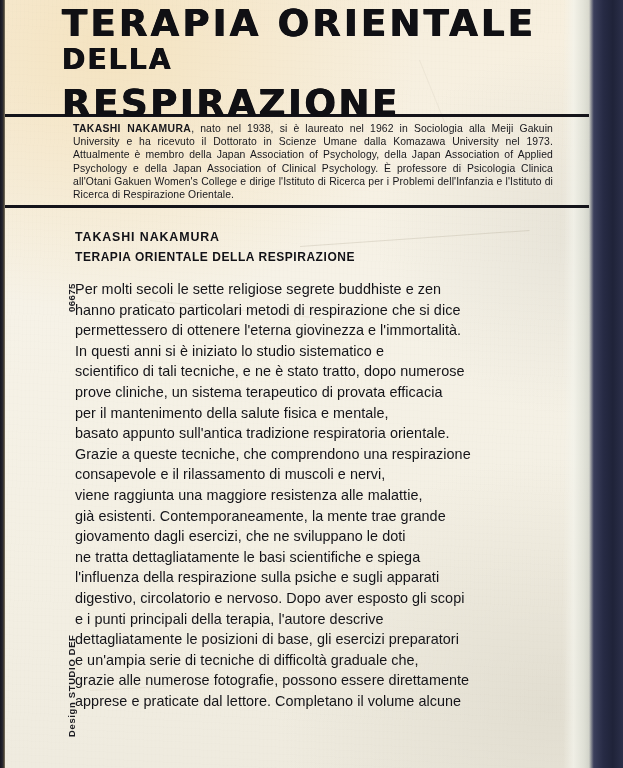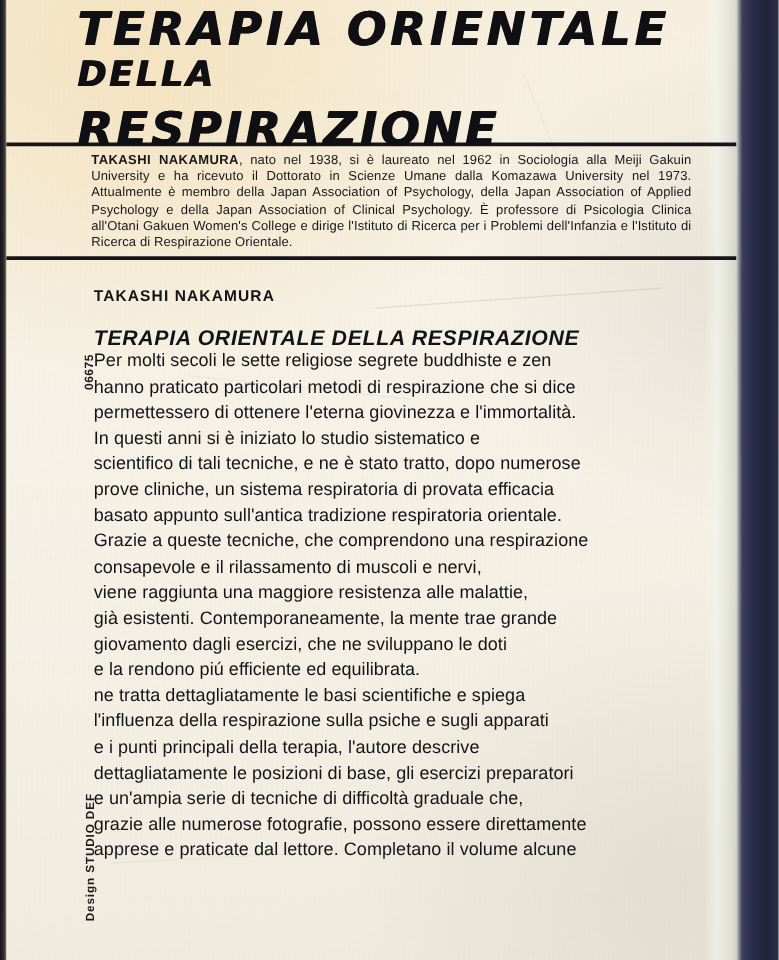--- a/index.html
+++ b/index.html
@@ -92,21 +92,20 @@
   .rule-top    { top: 114px; height: 3px; }
   .rule-bottom { top: 205px; height: 3px; }
 
   
   .masthead {
     position: absolute;
     left: 62px;
     top: 2px;
     width: 500px;
     z-index: 5;
-    font-style: italic;
   }
   .title-line {
     color: #101014;
     font-weight: 700;
     line-height: 0.96;
     white-space: nowrap;
     font-family: "DejaVu Sans", sans-serif;
     text-shadow: 0.5px 0 0 #101014, -0.4px 0 0 #101014;
   }
   .title-l1 { font-size: 37px; letter-spacing: 3.2px; margin-top: 4px; }
@@ -136,25 +135,24 @@
     z-index: 5;
     color: #121217;
     font-weight: 700;
   }
   .blurb-author {
     font-size: 12.4px;
     letter-spacing: 0.9px;
     line-height: 16px;
   }
   .blurb-title {
-    font-size: 17px;
+    font-size: 12px;
     letter-spacing: 0.55px;
     line-height: 18px;
-    margin-top: 17px;
-    font-style: italic;
+    margin-top: 3px;
   }
 
   
   .blurb-body {
     position: absolute;
     left: 75px;
     top: 279px;
     width: 478px;
     z-index: 5;
     color: #141419;
@@ -217,30 +215,31 @@
     <div class="blurb-author">TAKASHI NAKAMURA</div>
     <div class="blurb-title">TERAPIA ORIENTALE DELLA RESPIRAZIONE</div>
   </div>
 
   <div class="blurb-body">
       <div class="ln">Per molti secoli le sette religiose segrete buddhiste e zen</div>
       <div class="ln">hanno praticato particolari metodi di respirazione che si dice</div>
       <div class="ln">permettessero di ottenere l'eterna giovinezza e l'immortalità.</div>
       <div class="ln">In questi anni si è iniziato lo studio sistematico e</div>
       <div class="ln">scientifico di tali tecniche, e ne è stato tratto, dopo numerose</div>
-      <div class="ln">prove cliniche, un sistema respiratoria di provata efficacia</div>
+      <div class="ln">prove cliniche, un sistema terapeutico di provata efficacia</div>
+      <div class="ln">per il mantenimento della salute fisica e mentale,</div>
       <div class="ln">basato appunto sull'antica tradizione respiratoria orientale.</div>
       <div class="ln">Grazie a queste tecniche, che comprendono una respirazione</div>
       <div class="ln">consapevole e il rilassamento di muscoli e nervi,</div>
       <div class="ln">viene raggiunta una maggiore resistenza alle malattie,</div>
       <div class="ln">già esistenti. Contemporaneamente, la mente trae grande</div>
       <div class="ln">giovamento dagli esercizi, che ne sviluppano le doti</div>
-      <div class="ln">e la rendono piú efficiente ed equilibrata.</div>
       <div class="ln">ne tratta dettagliatamente le basi scientifiche e spiega</div>
       <div class="ln">l'influenza della respirazione sulla psiche e sugli apparati</div>
+      <div class="ln">digestivo, circolatorio e nervoso. Dopo aver esposto gli scopi</div>
       <div class="ln">e i punti principali della terapia, l'autore descrive</div>
       <div class="ln">dettagliatamente le posizioni di base, gli esercizi preparatori</div>
       <div class="ln">e un'ampia serie di tecniche di difficoltà graduale che,</div>
       <div class="ln">grazie alle numerose fotografie, possono essere direttamente</div>
       <div class="ln">apprese e praticate dal lettore. Completano il volume alcune</div>
     </div>
 
   <div class="vert vert-code">06675</div>
   <div class="vert vert-design">Design STUDIO DEF</div>
 

